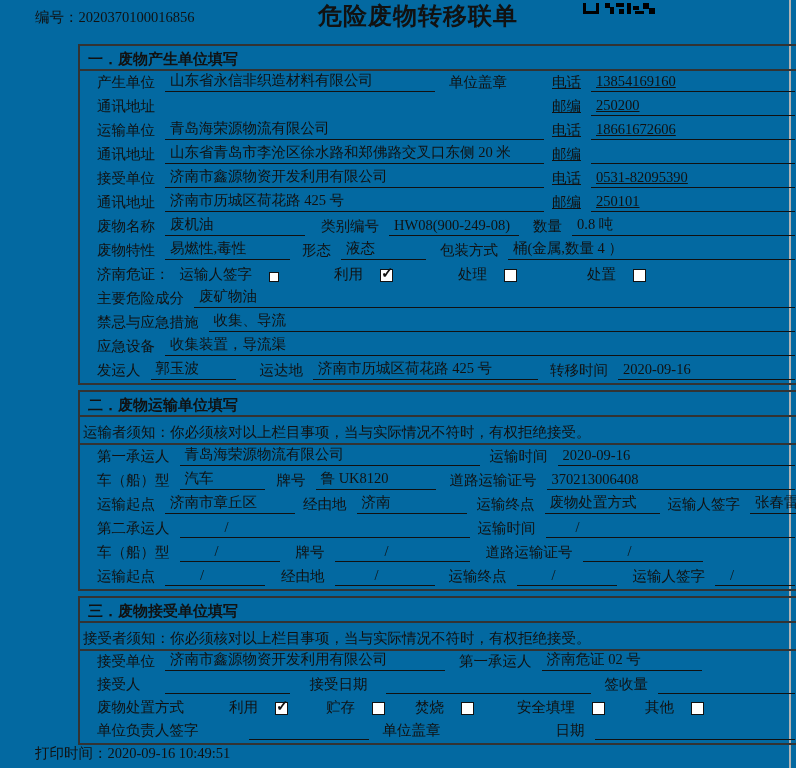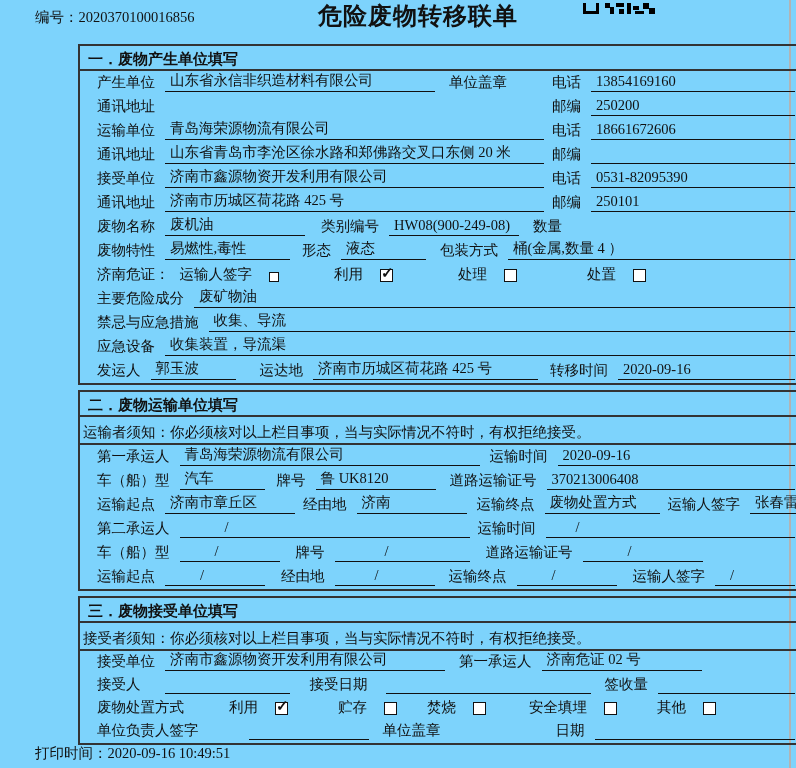--- a/index.html
+++ b/index.html
@@ -1,49 +1,49 @@
 <!DOCTYPE html>
 <html><head>
 <meta charset="utf-8">
 <style>
   html,body{margin:0;padding:0;background:#fff;}
-  .page{position:relative;width:796px;height:768px;background:#7dd3fc;overflow:hidden;
+  .page{position:relative;width:796px;height:768px;background:#0369a1;overflow:hidden;
         font-family:"Liberation Serif","DejaVu Serif",serif;color:#111;}
   .gray-edge{position:absolute;left:789px;top:0;width:2px;height:768px;background:#b3b3b3;}
   .doc-no{position:absolute;left:35px;top:8px;font-size:14.5px;white-space:nowrap;}
   .title{position:absolute;left:78px;top:0;width:680px;margin:0;text-align:center;
          font-size:24px;font-weight:bold;letter-spacing:1px;}
   .qr{position:absolute;left:583px;top:0;width:72px;height:11px;}
   .form{position:absolute;left:78px;top:44px;width:736px;}
   .sec{border:2px solid #333;margin-bottom:5px;box-sizing:border-box;}
   .sec-title{height:25px;box-sizing:border-box;padding:4px 8px 0;font-weight:bold;
              font-size:15px;border-bottom:2px solid #333;}
   .notice{height:28px;box-sizing:border-box;padding:6px 3px 0;font-size:14.5px;
           border-bottom:2px solid #333;white-space:nowrap;}
   .frow{display:flex;align-items:flex-end;height:24px;padding:0 17px 3px;
         box-sizing:border-box;font-size:14.5px;}
   .s3 .frow{height:23px;}
   .frow>*{flex:0 0 auto;}
   .lbl{white-space:nowrap;margin-right:10px;}
   .u{border-bottom:1px solid #111;padding:0 5px 1px;white-space:nowrap;box-sizing:border-box;min-height:15px;}
   .fill{flex:1 1 auto;min-width:0;}
   .lg{flex:0 0 455px;display:flex;align-items:flex-end;}
-  .rg{flex:1 1 auto;display:flex;align-items:flex-end;min-width:0;}
+  .rg{flex:1 1 auto;display:flex;align-items:flex-end;min-width:0;text-decoration:underline;}
   .lg .fill{margin-right:8px;}
   .cb{width:13px;height:13px;border:1.5px solid #111;position:relative;margin-left:7px;
       margin-bottom:2px;box-sizing:border-box;background:#fff;}
   .cb.small{width:10px;height:10px;}
   .cb.checked::after{content:"\2713";position:absolute;left:0;top:-6px;font-size:15px;font-weight:bold;color:#111;}
   .print{position:absolute;left:35px;top:744px;font-size:14.5px;white-space:nowrap;}
   .w60{width:62px}.w85{width:85px}.w100{width:100px}.w110{width:110px}
   .w115{width:115px}.w120{width:120px}.w125{width:125px}.w130{width:130px}.w135{width:135px}
   .w140{width:140px}.w160{width:160px}.w205{width:205px}.w225{width:225px}.w270{width:270px}
   .w280{width:280px}.w290{width:290px}.w300{width:300px}
   .ml8{margin-left:8px}.ml10{margin-left:10px}.ml12{margin-left:12px}.ml14{margin-left:14px}
-  .ml16{margin-left:16px}.ml20{margin-left:20px}.ml24{margin-left:24px}.ml30{margin-left:30px}.ml35{margin-left:35px}.ml38{margin-left:50px}
+  .ml16{margin-left:16px}.ml20{margin-left:20px}.ml24{margin-left:24px}.ml30{margin-left:30px}.ml35{margin-left:35px}.ml38{margin-left:38px}
   .ml40{margin-left:40px}.ml43{margin-left:43px}
   .ml55{margin-left:55px}.ml65{margin-left:65px}.ml70{margin-left:70px}.ml105{margin-left:105px}
   .pl15{padding-left:15px}.pl30{padding-left:30px}.pl35{padding-left:35px}
   .pl40{padding-left:40px}.pl45{padding-left:45px}.pl50{padding-left:50px}
 </style>
 </head>
 <body>
 
 <div class="page">
   <div class="gray-edge"></div>
@@ -141,20 +141,21 @@
           <span class="u fill">250101</span>
         </div>
       </div>
 
       <div class="frow">
         <span class="lbl">废物名称</span>
         <span class="u w140">废机油</span>
         <span class="lbl ml16">类别编号</span>
         <span class="u w130">HW08(900-249-08)</span>
         <span class="lbl ml14">数量</span>
+        <span class="u fill">0.8 吨</span>
       </div>
 
       <div class="frow">
         <span class="lbl">废物特性</span>
         <span class="u w125">易燃性,毒性</span>
         <span class="lbl ml12">形态</span>
         <span class="u w85">液态</span>
         <span class="lbl ml14">包装方式</span>
         <span class="u fill">桶(金属,数量 4 ）</span>
       </div>

